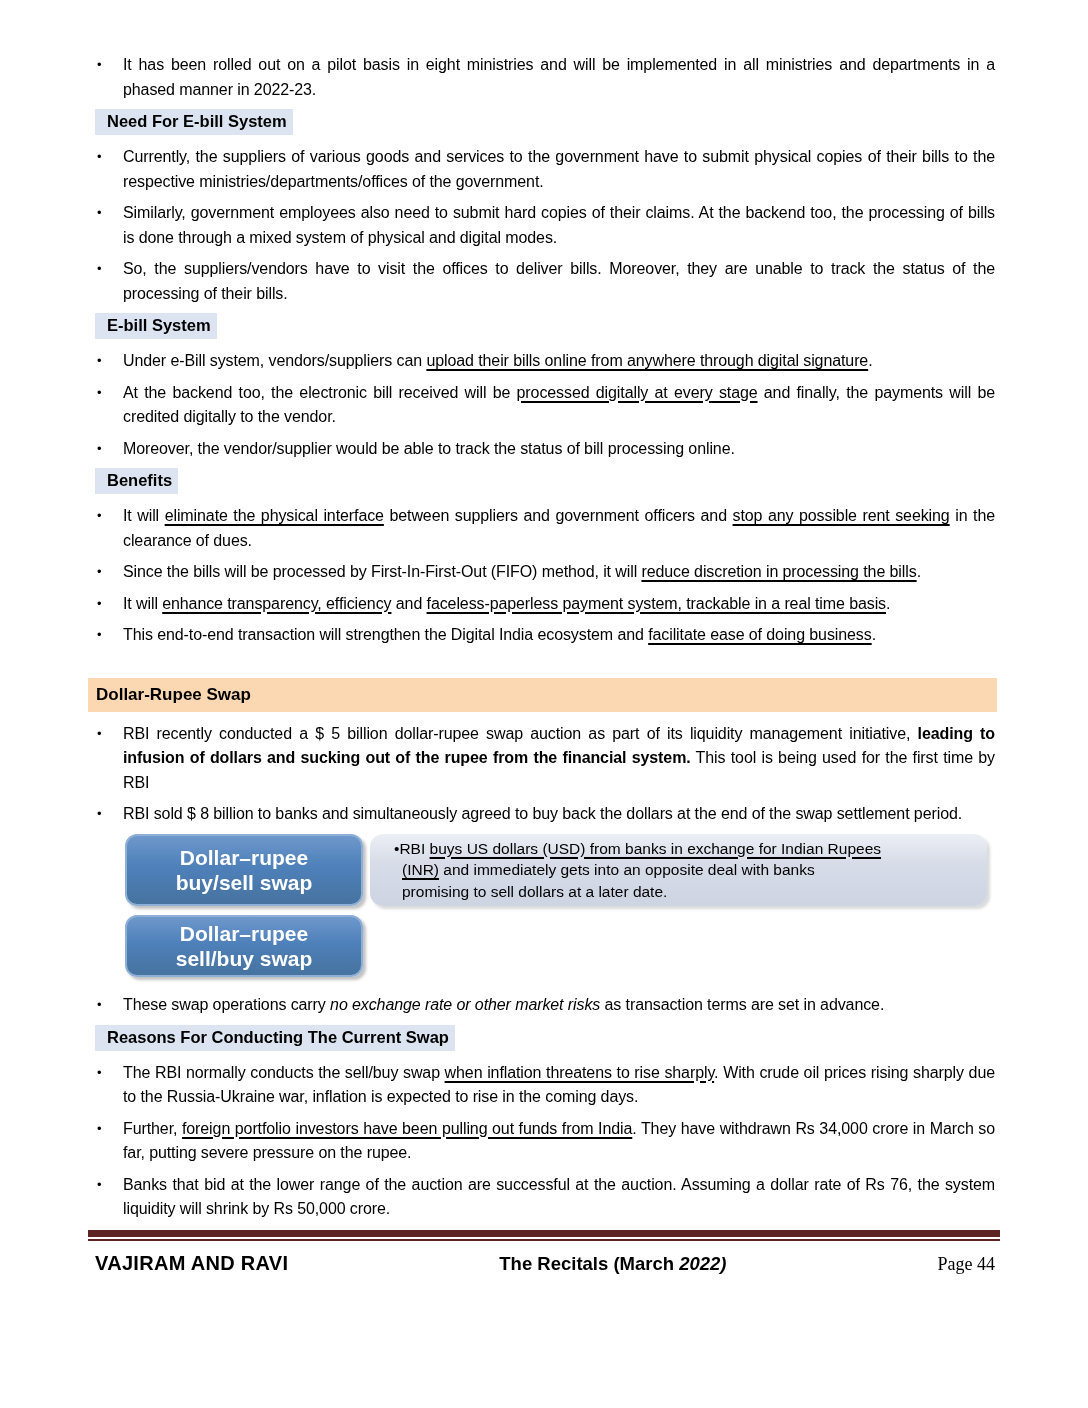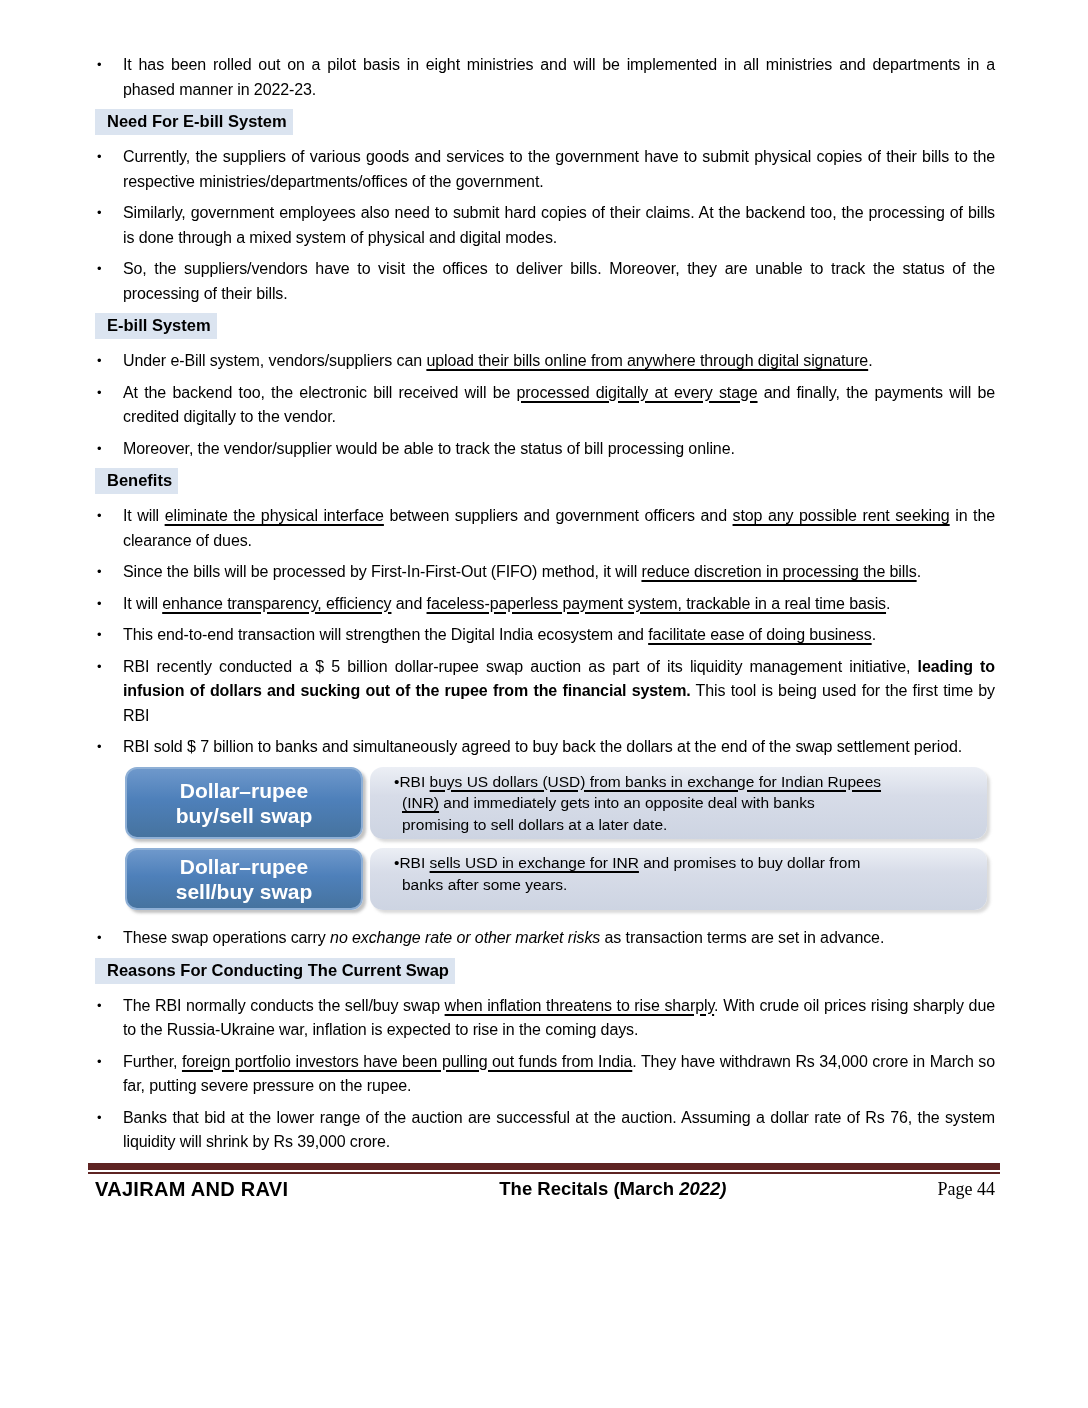--- a/index.html
+++ b/index.html
@@ -24,21 +24,21 @@
   .figgray{flex:1;margin-left:7px;box-sizing:border-box;border-radius:13px;
            background:linear-gradient(180deg,var(--callout-top,#ECEFF5) 0%,var(--callout,#D7DCE8) 40%,var(--callout-bottom,#CDD4E2) 100%);
            padding:4px 12px 4px 24px;box-shadow:3px 3px 3px rgba(150,150,150,.35);}
   .figtext{font-size:15.5px;line-height:21.5px;white-space:pre-line;text-indent:-8px;padding-left:8px;}
   .after-fig{margin-top:0;}
   .sb{font-weight:700;}
   .si{font-style:italic;}
   .su{text-decoration:underline;text-decoration-thickness:1.8px;text-underline-offset:3px;}
   .rule{margin:8px 88px 0 88px;height:11px;box-sizing:border-box;
         border-top:7px solid var(--rule,#5E2423);border-bottom:2px solid var(--rule,#5E2423);}
-  .footrow{display:flex;justify-content:space-between;align-items:center;padding:4px 93px 0 95px;}
+  .footrow{display:flex;justify-content:space-between;align-items:flex-end;padding:11px 93px 0 95px;}
   .f-org{font-weight:700;font-size:20px;letter-spacing:.3px;}
   .f-center{font-weight:700;font-size:18.5px;}
   .f-page{font-family:"Liberation Serif", serif;font-size:18px;}
 </style>
 </head>
 <body>
 
 <div class="page">
   <div class="content">
 
@@ -95,47 +95,44 @@
     </div>
     <div class="para">
       <span class="dot">•</span>
       <div class="ptext"><span>It will </span><span class="su">enhance transparency, efficiency</span><span> and </span><span class="su">faceless-paperless payment system, trackable in a real time basis</span><span>.</span></div>
     </div>
     <div class="para">
       <span class="dot">•</span>
       <div class="ptext"><span>This end-to-end transaction will strengthen the Digital India ecosystem and </span><span class="su">facilitate ease of doing business</span><span>.</span></div>
     </div>
 
+    <div class="band">Dollar-Rupee Swap</div>
 
     <div class="para">
       <span class="dot">•</span>
       <div class="ptext"><span>RBI recently conducted a $ 5 billion dollar-rupee swap auction as part of its liquidity management initiative, </span><span class="sb">leading to infusion of dollars and sucking out of the rupee from the financial system.</span><span> This tool is being used for the first time by RBI</span></div>
     </div>
     <div class="para">
       <span class="dot">•</span>
-      <div class="ptext"><span>RBI sold $ 7 billion to banks and simultaneously agreed to buy back the dollars at the end of the swap settlement period.</span></div>
+      <div class="ptext"><span>RBI sold $ 8 billion to banks and simultaneously agreed to buy back the dollars at the end of the swap settlement period.</span></div>
     </div>
 
     <div class="fig">
       <div class="figrow">
         <div class="figblue">Dollar–rupee
 buy/sell swap</div>
         <div class="figgray">
           <div class="figtext"><span>•RBI </span><span class="su">buys US dollars (USD) from banks in exchange for Indian Rupees
 (INR)</span><span> and immediately gets into an opposite deal with banks
 promising to sell dollars at a later date.</span></div>
         </div>
       </div>
       <div class="figrow">
         <div class="figblue">Dollar–rupee
 sell/buy swap</div>
-        <div class="figgray">
-          <div class="figtext"><span>•RBI </span><span class="su">sells USD in exchange for INR</span><span> and promises to buy dollar from
-banks after some years.</span></div>
-        </div>
       </div>
     </div>
 
     <div class="para after-fig">
       <span class="dot">•</span>
       <div class="ptext"><span>These swap operations carry </span><span class="si">no exchange rate or other market risks</span><span> as transaction terms are set in advance.</span></div>
     </div>
 
     <div class="hwrap">
       <span class="hl">Reasons For Conducting The Current Swap</span>
@@ -144,21 +141,21 @@
     <div class="para">
       <span class="dot">•</span>
       <div class="ptext"><span>The RBI normally conducts the sell/buy swap </span><span class="su">when inflation threatens to rise sharply</span><span>. With crude oil prices rising sharply due to the Russia-Ukraine war, inflation is expected to rise in the coming days.</span></div>
     </div>
     <div class="para">
       <span class="dot">•</span>
       <div class="ptext"><span>Further, </span><span class="su">foreign portfolio investors have been pulling out funds from India</span><span>. They have withdrawn Rs 34,000 crore in March so far, putting severe pressure on the rupee.</span></div>
     </div>
     <div class="para">
       <span class="dot">•</span>
-      <div class="ptext"><span>Banks that bid at the lower range of the auction are successful at the auction. Assuming a dollar rate of Rs 76, the system liquidity will shrink by Rs 39,000 crore.</span></div>
+      <div class="ptext"><span>Banks that bid at the lower range of the auction are successful at the auction. Assuming a dollar rate of Rs 76, the system liquidity will shrink by Rs 50,000 crore.</span></div>
     </div>
 
   </div>
 
   <div class="rule"></div>
   <div class="footrow">
     <span class="f-org">VAJIRAM AND RAVI</span>
     <span class="f-center"><span>The Recitals (March </span><span class="si">2022)</span></span>
     <span class="f-page">Page 44</span>
   </div>

